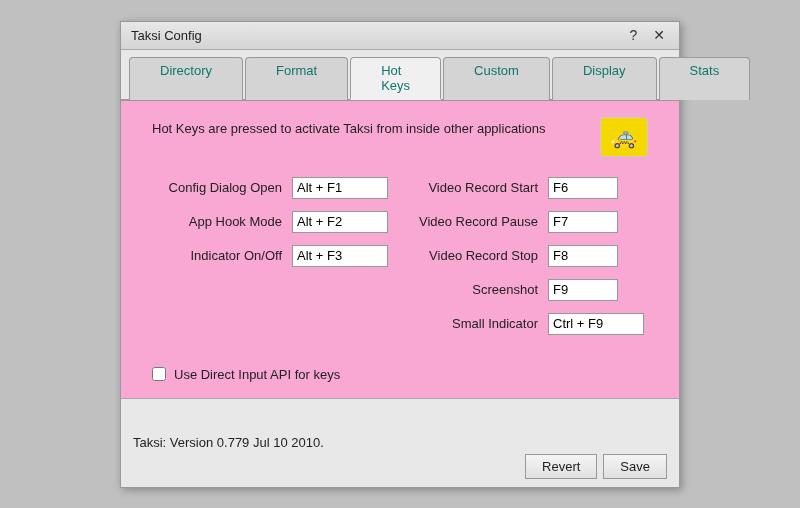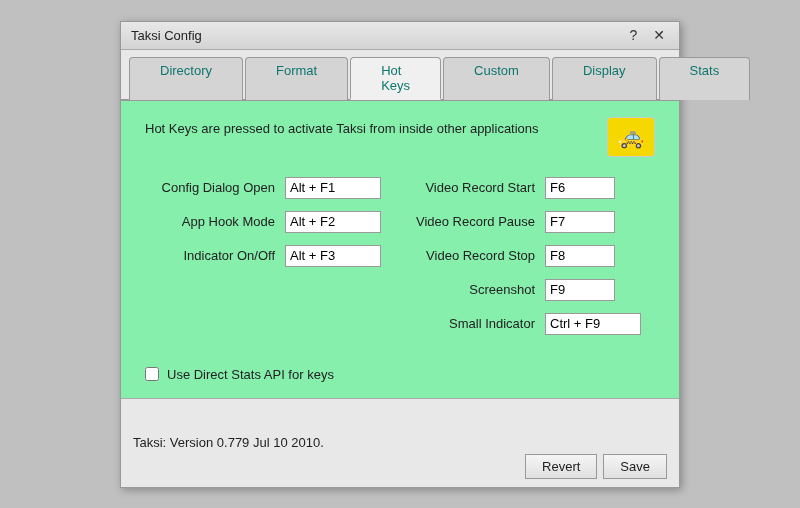--- a/index.html
+++ b/index.html
@@ -69,22 +69,22 @@
       position: relative;
       bottom: -1px;
     }
     .tab.active {
       background: #f0f0f0;
       border-bottom: 2px solid #f0f0f0;
       font-weight: normal;
       z-index: 1;
     }
     .content {
-      padding: 16px 24px;
-      background: #86efac;
+      padding: 16px 31px;
+      background: #f9a8d4;
     }
     .description-row {
       display: flex;
       align-items: flex-start;
       justify-content: space-between;
       margin-bottom: 20px;
     }
     .description-text {
       font-size: 13px;
       color: #222;
@@ -264,21 +264,21 @@
         </div>
         <div class="hotkey-row">
           <span class="hotkey-label">Small Indicator</span>
           <input class="hotkey-input" type="text" value="Ctrl + F9" style="">
         </div>
       </div>
     </div>
 
     <div class="checkbox-row">
       <input type="checkbox" id="direct-input-cb" style="">
-      <label for="direct-input-cb" class="checkbox-label">Use Direct Stats API for keys</label>
+      <label for="direct-input-cb" class="checkbox-label">Use Direct Input API for keys</label>
     </div>
   </div>
 
   <div class="footer">
     <span class="footer-text">Taksi: Version 0.779 Jul 10 2010.</span>
     <div class="footer-buttons">
       <button class="btn">Revert</button>
       <button class="btn">Save</button>
     </div>
   </div>

